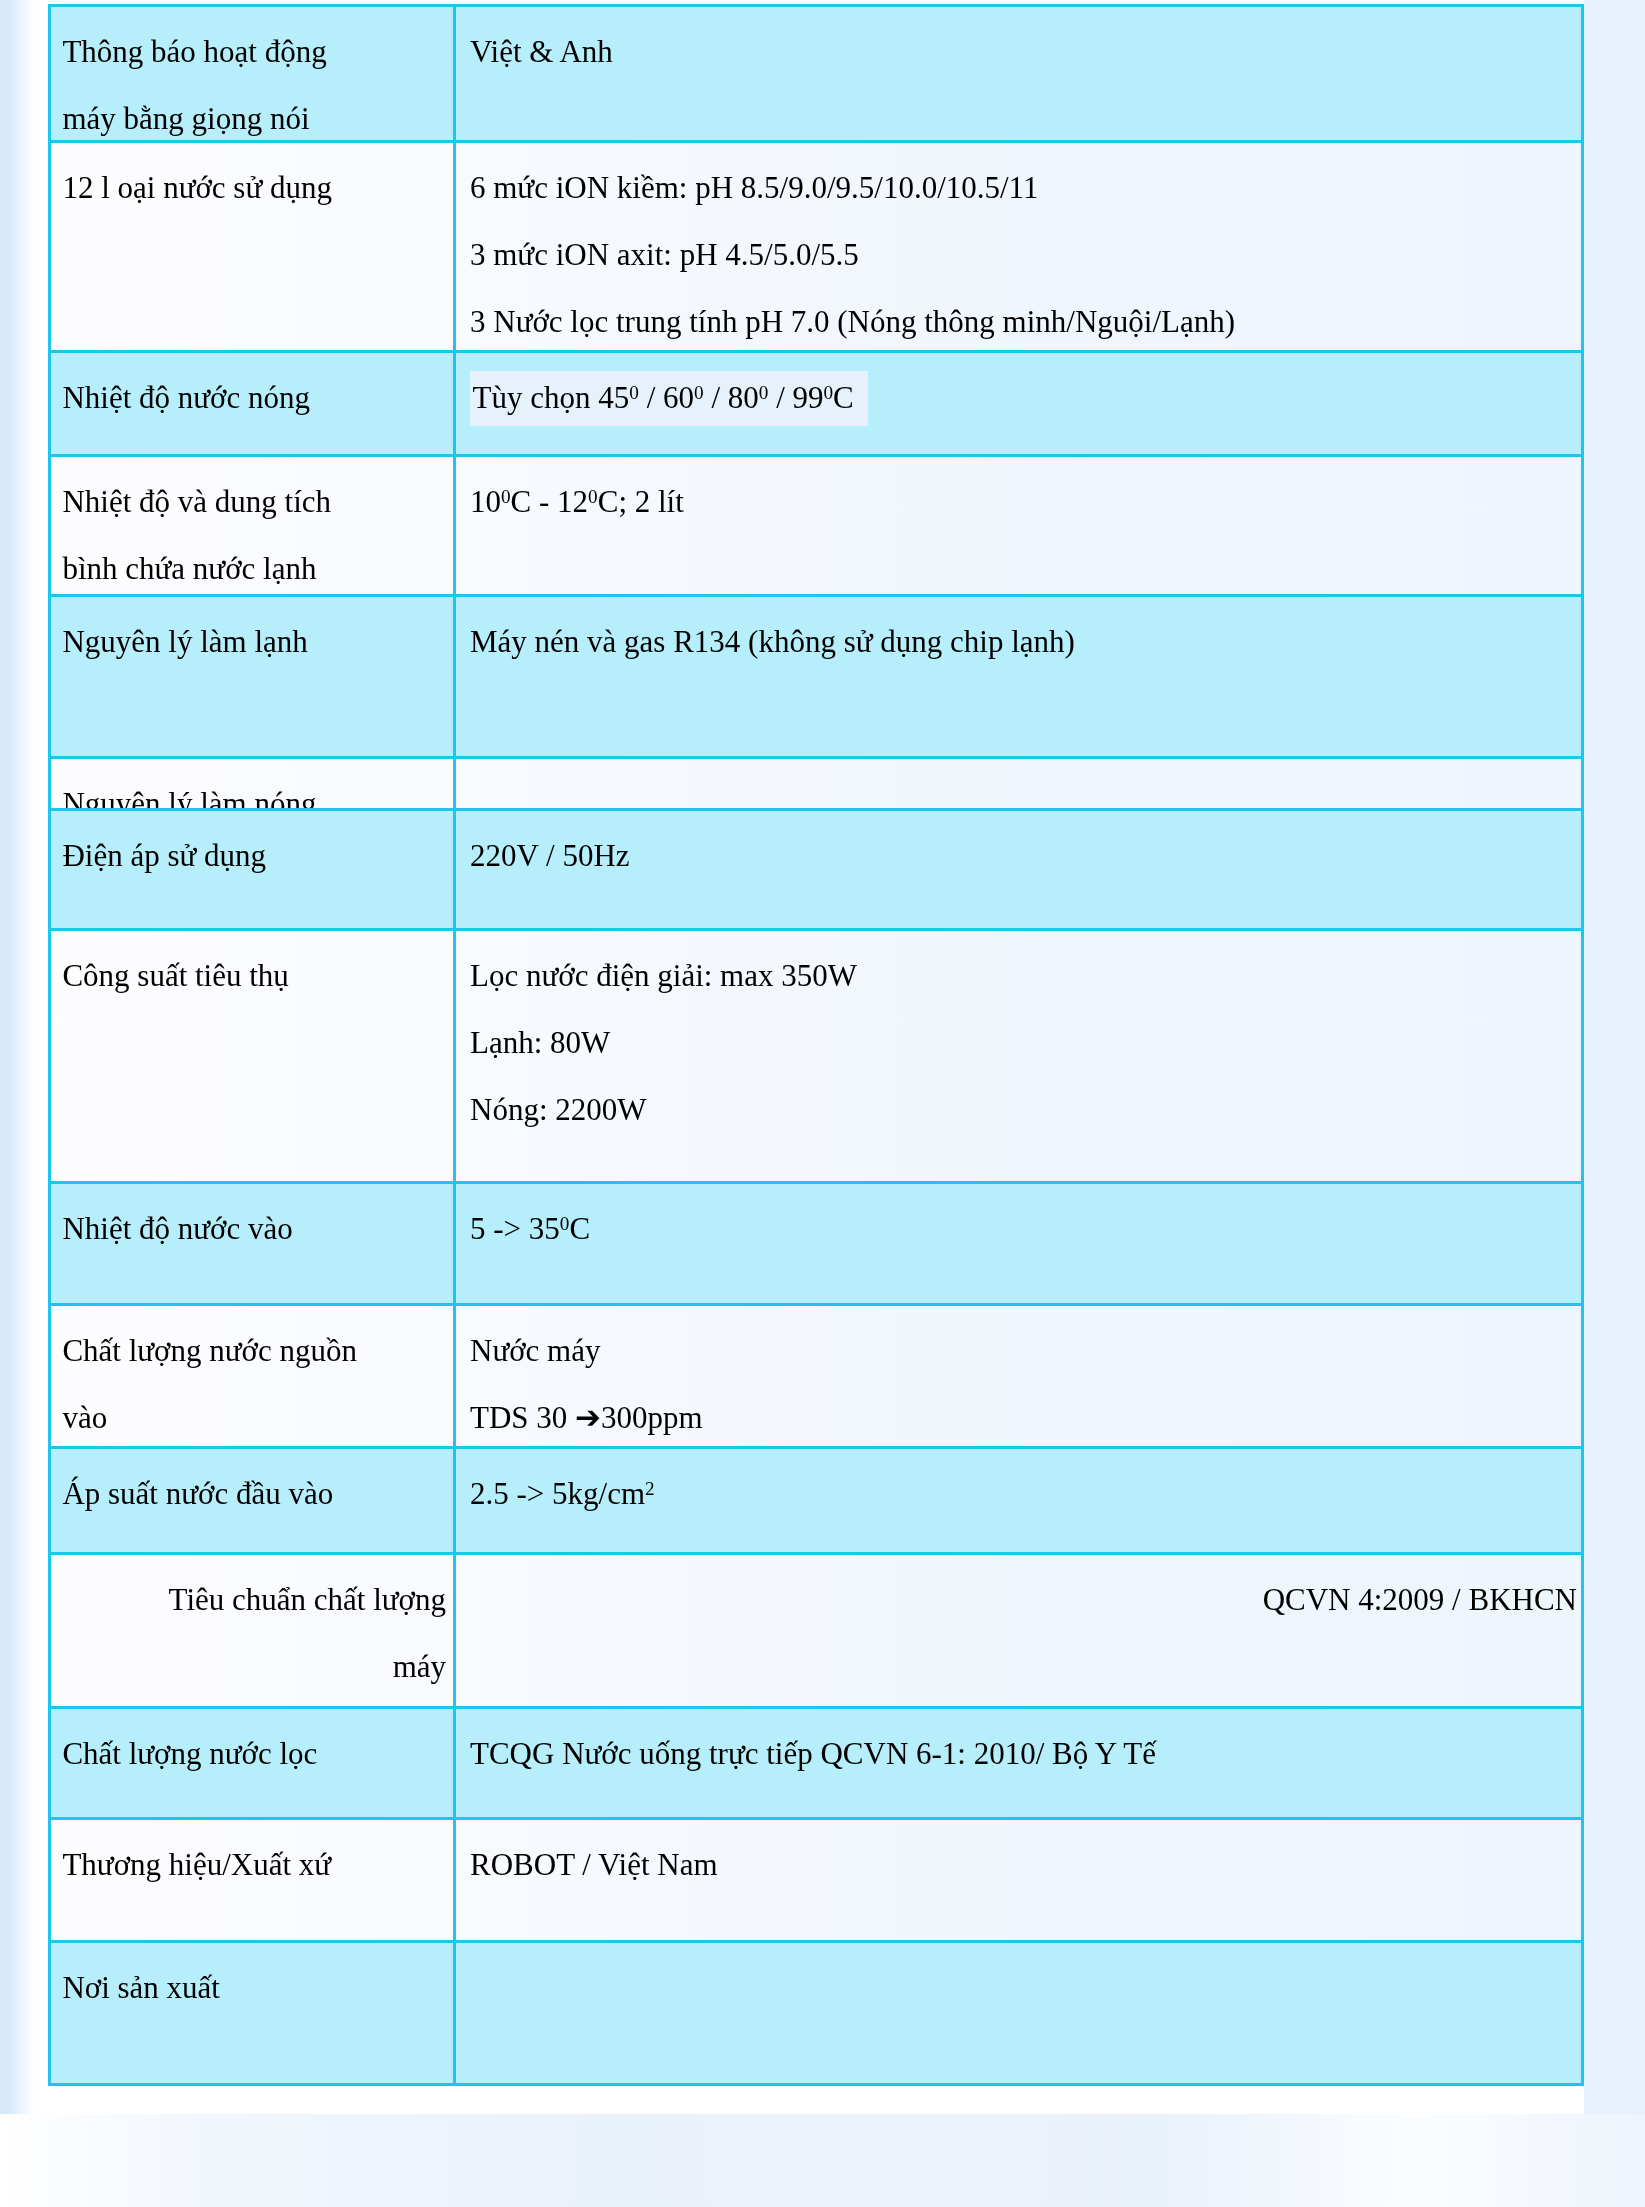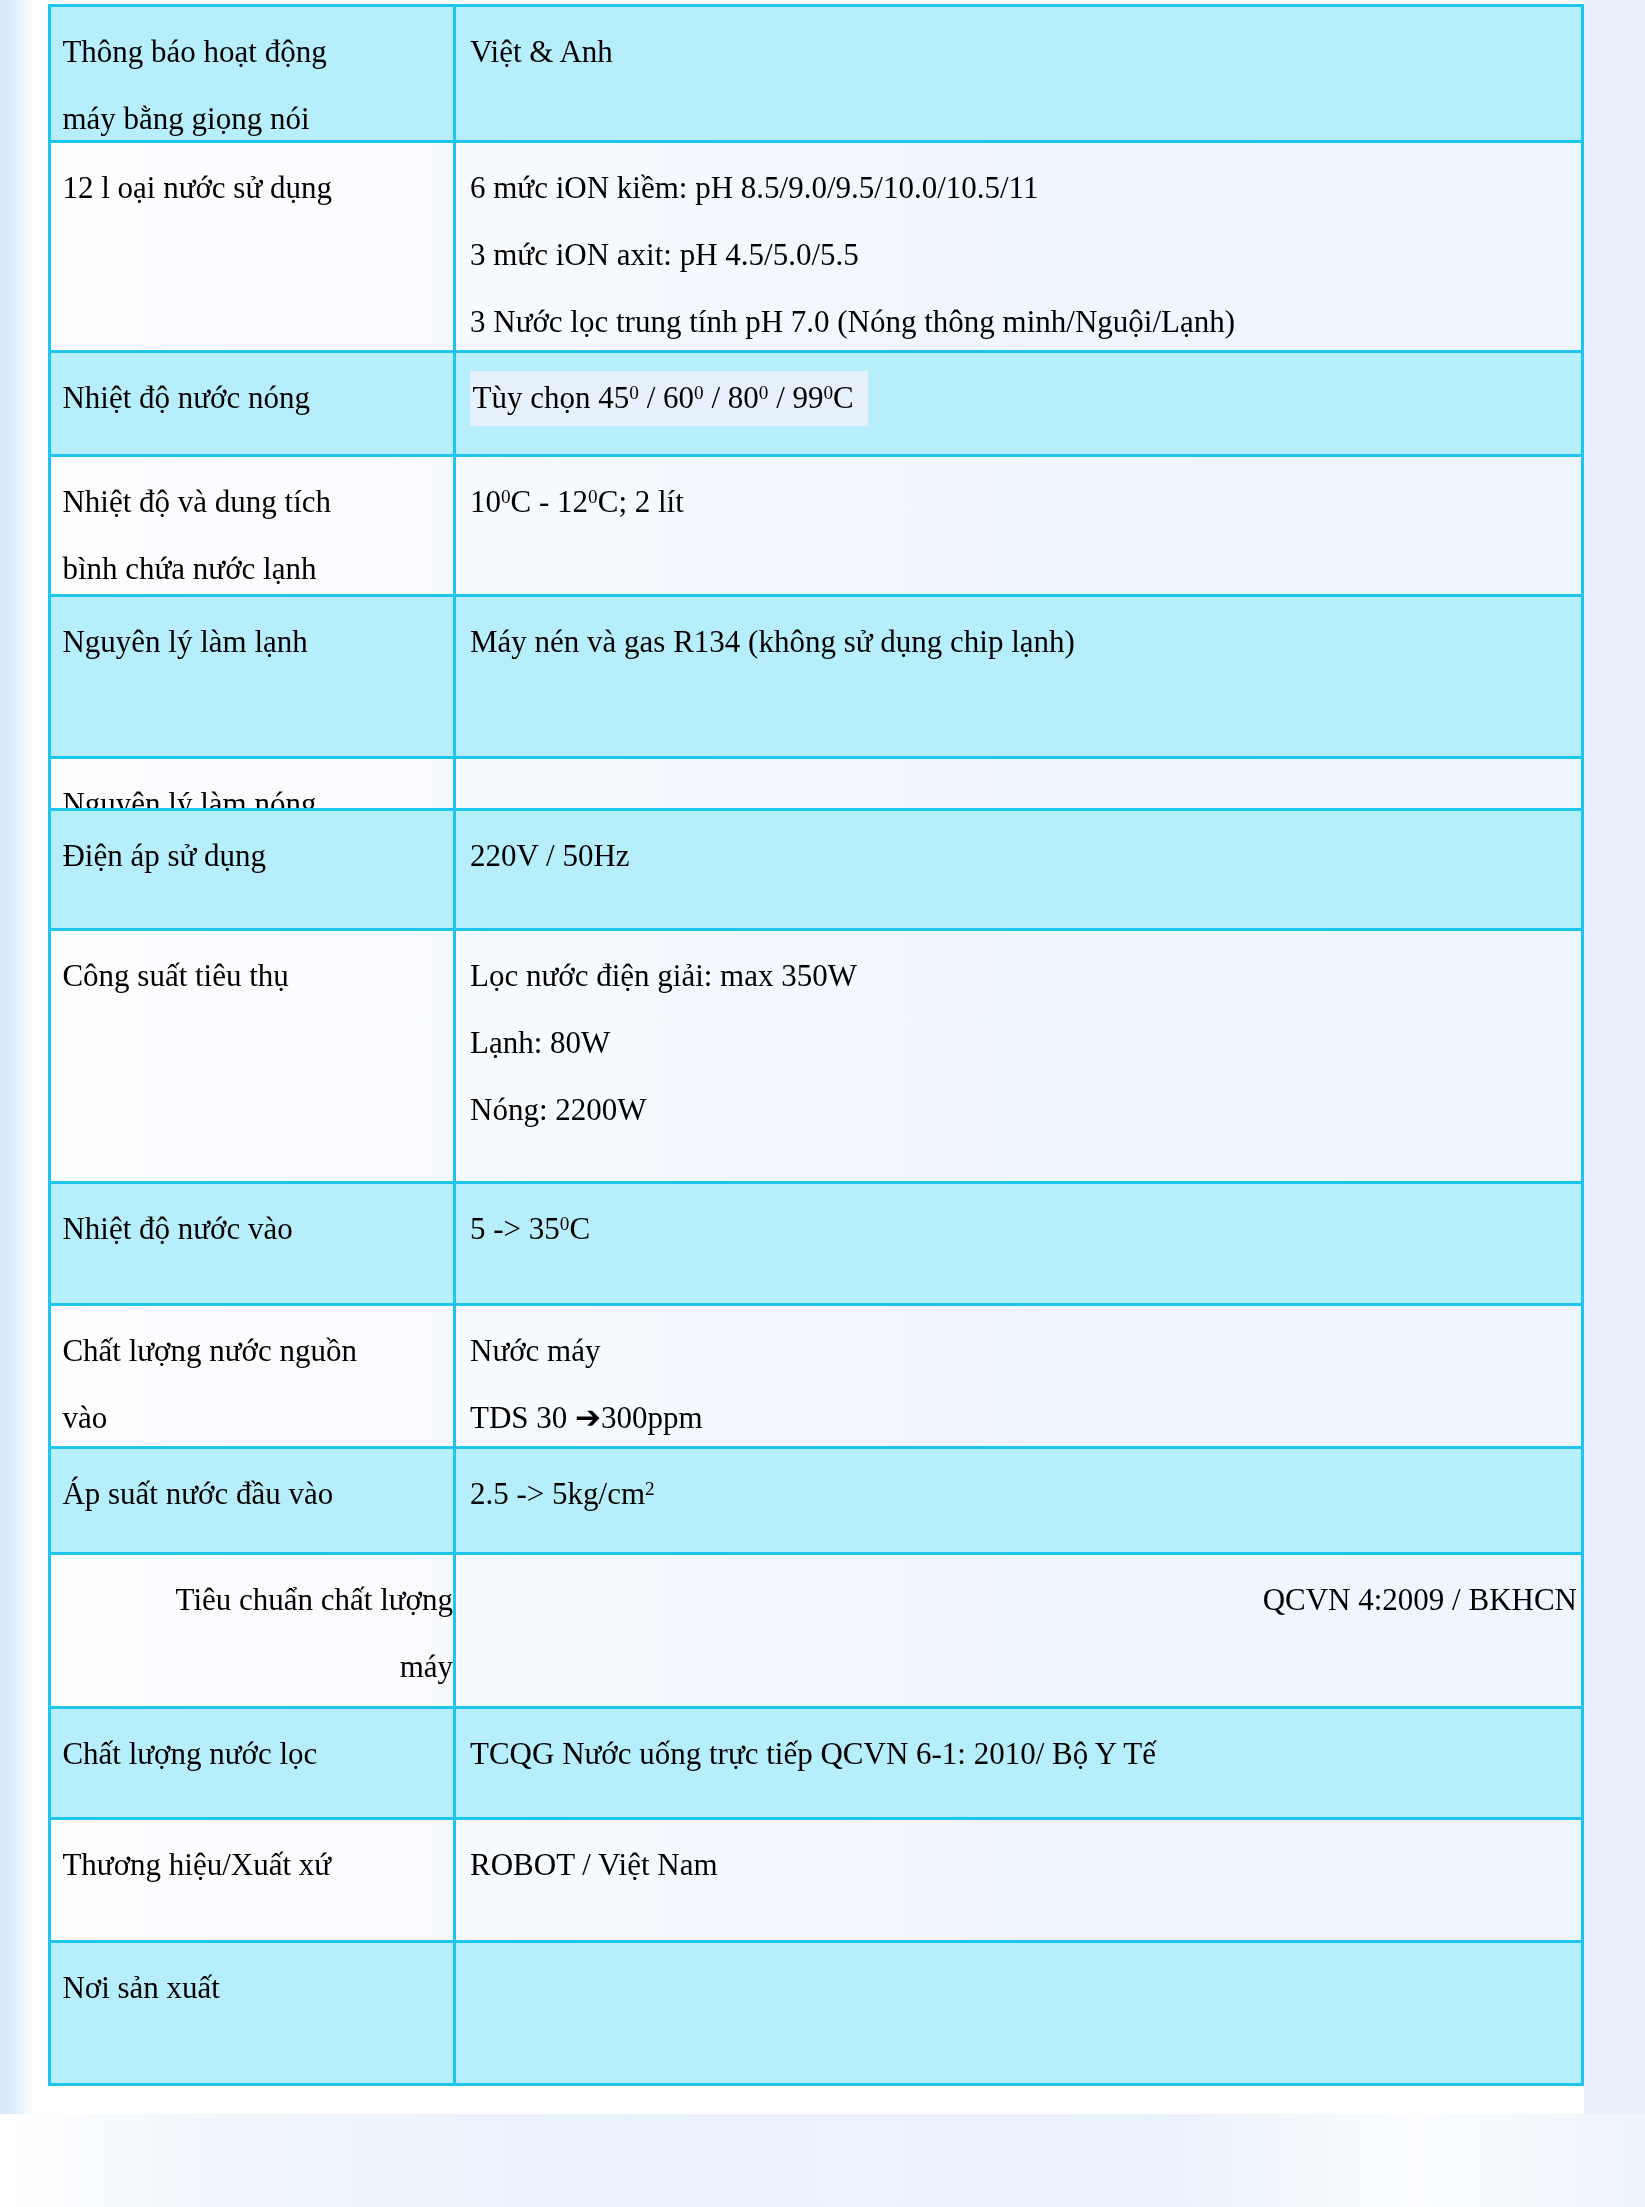--- a/index.html
+++ b/index.html
@@ -37,20 +37,21 @@
   .trow.white { background:linear-gradient(90deg,#fdfdff 0%,#f6f9fe 35%,#f0f6fd 65%,#eef5fd 100%); }
   .cell {
     padding-top:10.5px;
     font-size:31px;
     line-height:67px;
     overflow:hidden;
   }
   .label-cell {
     width:405px;
     padding-left:11.4px;
+    padding-right:7px;
     border-right:3.5px solid var(--border);
   }
   .value-cell {
     flex:1;
     padding-left:14px;
     padding-right:4px;
   }
   .line { white-space:nowrap; }
   .sup {
     font-size:0.62em;

